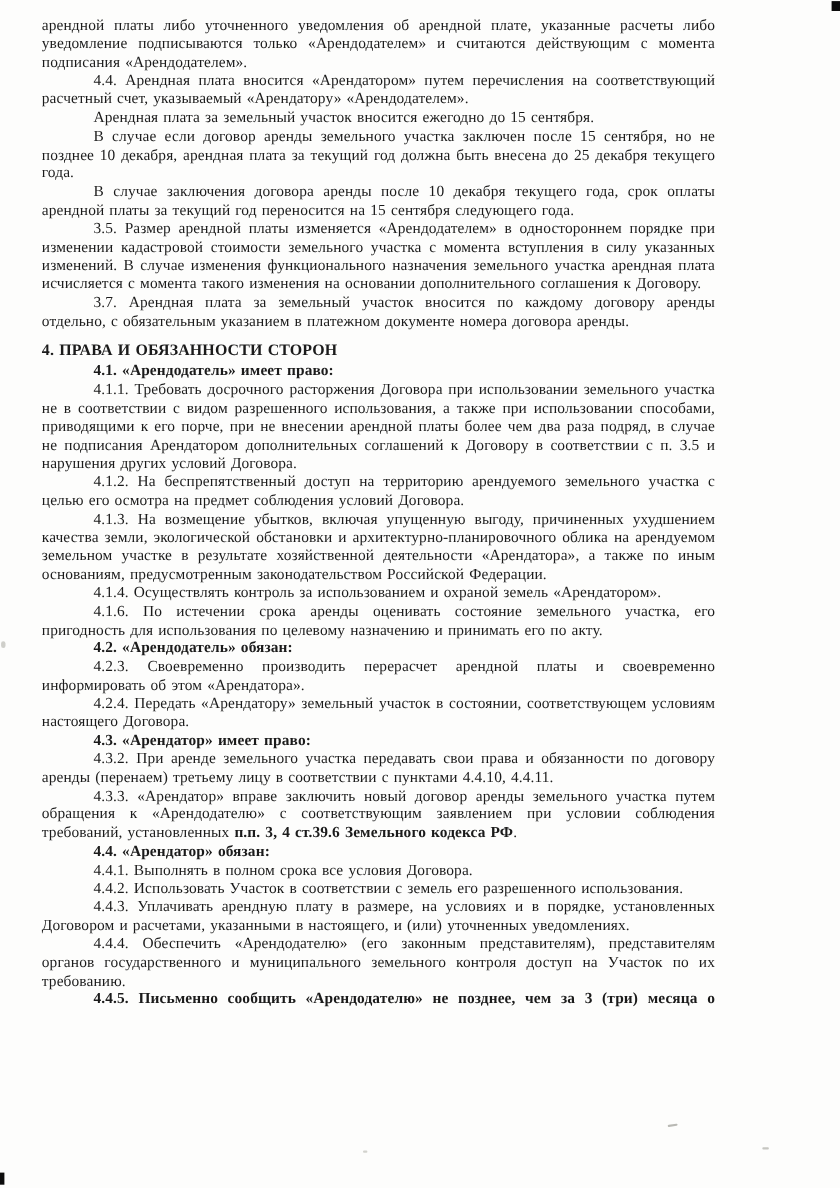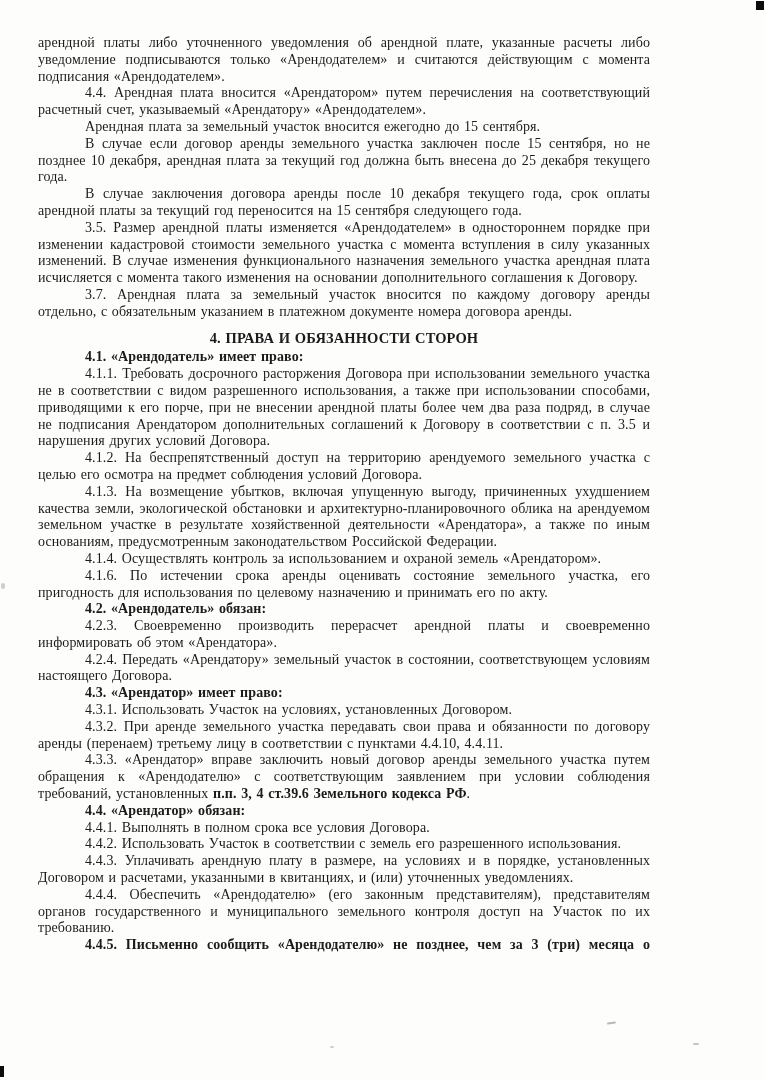--- a/index.html
+++ b/index.html
@@ -13,35 +13,35 @@
     width: 764px;
     height: 1080px;
     background: #fdfdfc;
     color: #1b1b1b;
     overflow: hidden;
     box-sizing: border-box;
   }
   .text-block {
     position: absolute;
     left: 38px;
-    top: 35px;
+    top: 16px;
     width: 612px;
   }
   .blk {
     margin: 0;
     padding: 0;
     font-size: 14px;
     line-height: 16.8px;
     text-align: justify;
     letter-spacing: 0.1px;
     word-spacing: 1px;
   }
   .blk.indent { text-indent: 47px; }
   .blk.center {
-    text-align: center;
+    text-align: left;
     text-indent: 0;
     margin-top: 9px;
     margin-bottom: 3px;
     font-size: 14.5px;
   }
   .blk.stretch { text-align-last: justify; font-weight: bold; }
   .b { font-weight: 700; }
   
   .artifact { position: absolute; }
   .a-top-right { right: 0; top: 1px; width: 8px; height: 9px; background: #0c0c0c; }
@@ -67,27 +67,26 @@
       <p class="blk indent"><span class="b">4.1. «Арендодатель» имеет право:</span></p>
       <p class="blk indent"><span>4.1.1. Требовать досрочного расторжения Договора при использовании земельного участка не в соответствии с видом разрешенного использования, а также при использовании способами, приводящими к его порче, при не внесении арендной платы более чем два раза подряд, в случае не подписания Арендатором дополнительных соглашений к Договору в соответствии с п. 3.5 и нарушения других условий Договора.</span></p>
       <p class="blk indent"><span>4.1.2. На беспрепятственный доступ на территорию арендуемого земельного участка с целью его осмотра на предмет соблюдения условий Договора.</span></p>
       <p class="blk indent"><span>4.1.3. На возмещение убытков, включая упущенную выгоду, причиненных ухудшением качества земли, экологической обстановки и архитектурно-планировочного облика на арендуемом земельном участке в результате хозяйственной деятельности «Арендатора», а также по иным основаниям, предусмотренным законодательством Российской Федерации.</span></p>
       <p class="blk indent"><span>4.1.4. Осуществлять контроль за использованием и охраной земель «Арендатором».</span></p>
       <p class="blk indent"><span>4.1.6. По истечении срока аренды оценивать состояние земельного участка, его пригодность для использования по целевому назначению и принимать его по акту.</span></p>
       <p class="blk indent"><span class="b">4.2. «Арендодатель» обязан:</span></p>
       <p class="blk indent"><span>4.2.3. Своевременно производить перерасчет арендной платы и своевременно информировать об этом «Арендатора».</span></p>
       <p class="blk indent"><span>4.2.4. Передать «Арендатору» земельный участок в состоянии, соответствующем условиям настоящего Договора.</span></p>
       <p class="blk indent"><span class="b">4.3. «Арендатор» имеет право:</span></p>
-      <p class="blk indent"><span>4.3.1. Использовать Участок на условиях, установленных Договором.</span></p>
       <p class="blk indent"><span>4.3.2. При аренде земельного участка передавать свои права и обязанности по договору аренды (перенаем) третьему лицу в соответствии с пунктами 4.4.10, 4.4.11.</span></p>
       <p class="blk indent"><span>4.3.3. «Арендатор» вправе заключить новый договор аренды земельного участка путем обращения к «Арендодателю» с соответствующим заявлением при условии соблюдения требований, установленных </span><span class="b">п.п. 3, 4 ст.39.6 Земельного кодекса РФ</span><span>.</span></p>
       <p class="blk indent"><span class="b">4.4. «Арендатор» обязан:</span></p>
       <p class="blk indent"><span>4.4.1. Выполнять в полном срока все условия Договора.</span></p>
       <p class="blk indent"><span>4.4.2. Использовать Участок в соответствии с земель его разрешенного использования.</span></p>
-      <p class="blk indent"><span>4.4.3. Уплачивать арендную плату в размере, на условиях и в порядке, установленных Договором и расчетами, указанными в квитанциях, и (или) уточненных уведомлениях.</span></p>
+      <p class="blk indent"><span>4.4.3. Уплачивать арендную плату в размере, на условиях и в порядке, установленных Договором и расчетами, указанными в настоящего, и (или) уточненных уведомлениях.</span></p>
       <p class="blk indent"><span>4.4.4. Обеспечить «Арендодателю» (его законным представителям), представителям органов государственного и муниципального земельного контроля доступ на Участок по их требованию.</span></p>
       <p class="blk indent stretch"><span>4.4.5. Письменно сообщить «Арендодателю» не позднее, чем за 3 (три) месяца о</span></p>
     </div>
   <div class="artifact a-top-right"></div>
   <div class="artifact a-bottom-left"></div>
   <div class="artifact a-speck-1"></div>
   <div class="artifact a-speck-2"></div>
   <div class="artifact a-speck-3"></div>
   <div class="artifact a-speck-4"></div>
 </div>

